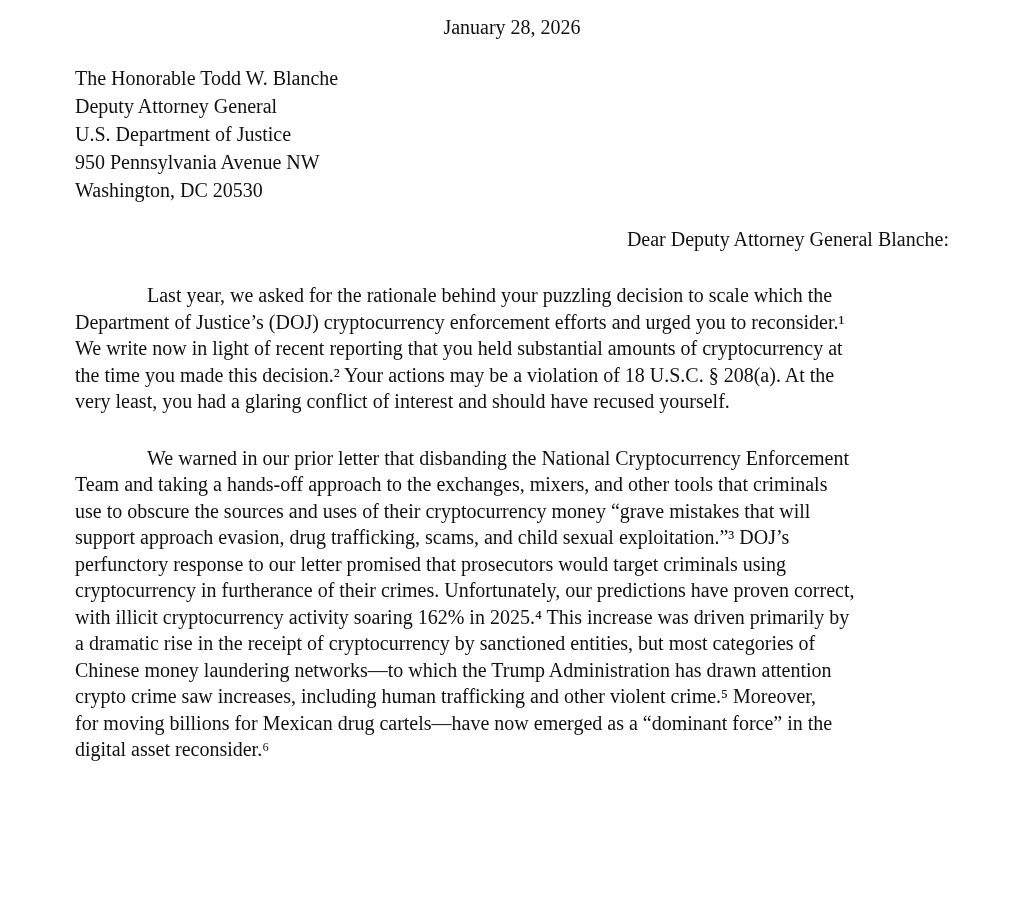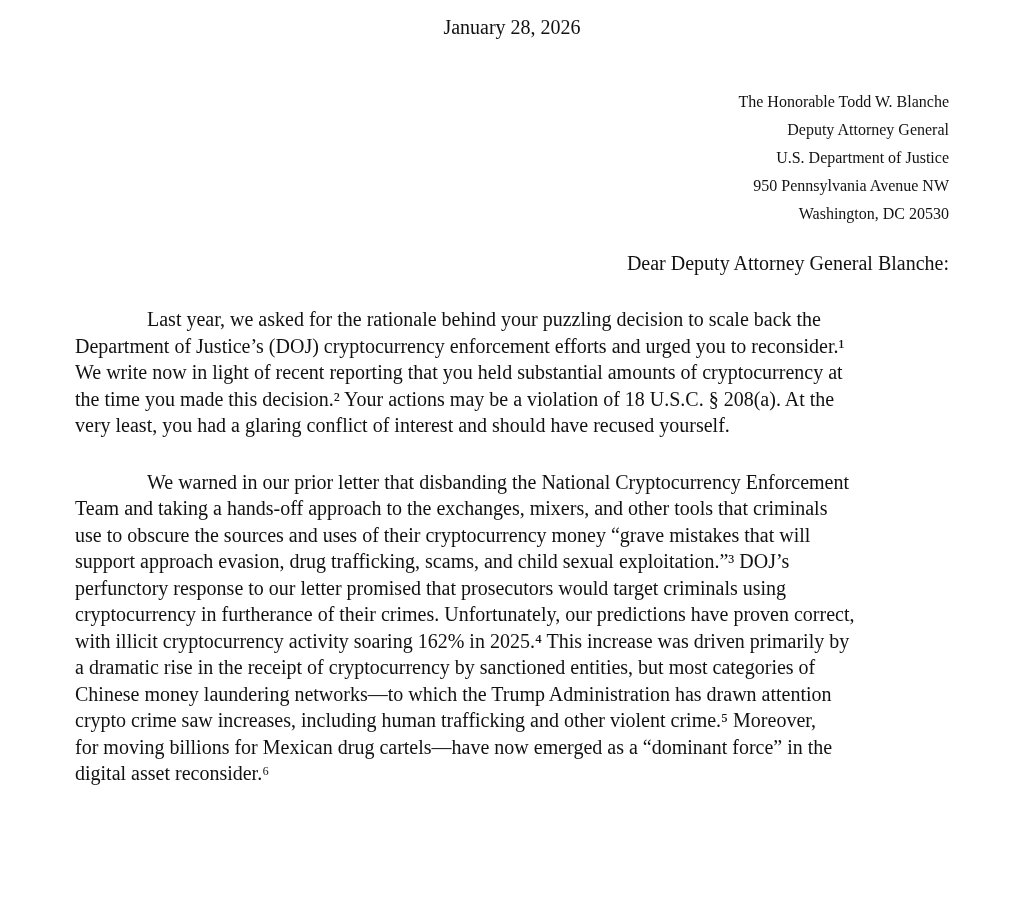--- a/index.html
+++ b/index.html
@@ -41,24 +41,23 @@
     letter-spacing: 0.6px;
     color: #2e6cb2;
     margin-top: 3px;
   }
   .date-line {
     text-align: center;
     font-size: 20px;
     line-height: 26px;
   }
   .recipient {
-    margin-top: 48px;
-    font-size: 16px;
+    margin-top: 24px;
+    font-size: 20px;
     line-height: 28px;
-    text-align: right;
   }
   .salutation {
     margin-top: 22px;
     font-size: 20px;
     line-height: 26px;
     text-align: right;
   }
   .para {
     margin-top: 30px;
     font-size: 20px;
@@ -84,21 +83,21 @@
     <span class="line">The Honorable Todd W. Blanche</span>
     <span class="line">Deputy Attorney General</span>
     <span class="line">U.S. Department of Justice</span>
     <span class="line">950 Pennsylvania Avenue NW</span>
     <span class="line">Washington, DC 20530</span>
   </div>
 
   <div class="salutation">Dear Deputy Attorney General Blanche:</div>
 
   <div class="para">
-    <span class="line first-line">Last year, we asked for the rationale behind your puzzling decision to scale back the</span>
+    <span class="line first-line">Last year, we asked for the rationale behind your puzzling decision to scale which the</span>
     <span class="line">Department of Justice’s (DOJ) cryptocurrency enforcement efforts and urged you to reconsider.¹</span>
     <span class="line">We write now in light of recent reporting that you held substantial amounts of cryptocurrency at</span>
     <span class="line">the time you made this decision.² Your actions may be a violation of 18 U.S.C. § 208(a). At the</span>
     <span class="line">very least, you had a glaring conflict of interest and should have recused yourself.</span>
   </div>
 
   <div class="para">
     <span class="line first-line">We warned in our prior letter that disbanding the National Cryptocurrency Enforcement</span>
     <span class="line">Team and taking a hands-off approach to the exchanges, mixers, and other tools that criminals</span>
     <span class="line">use to obscure the sources and uses of their cryptocurrency money “grave mistakes that will</span>

